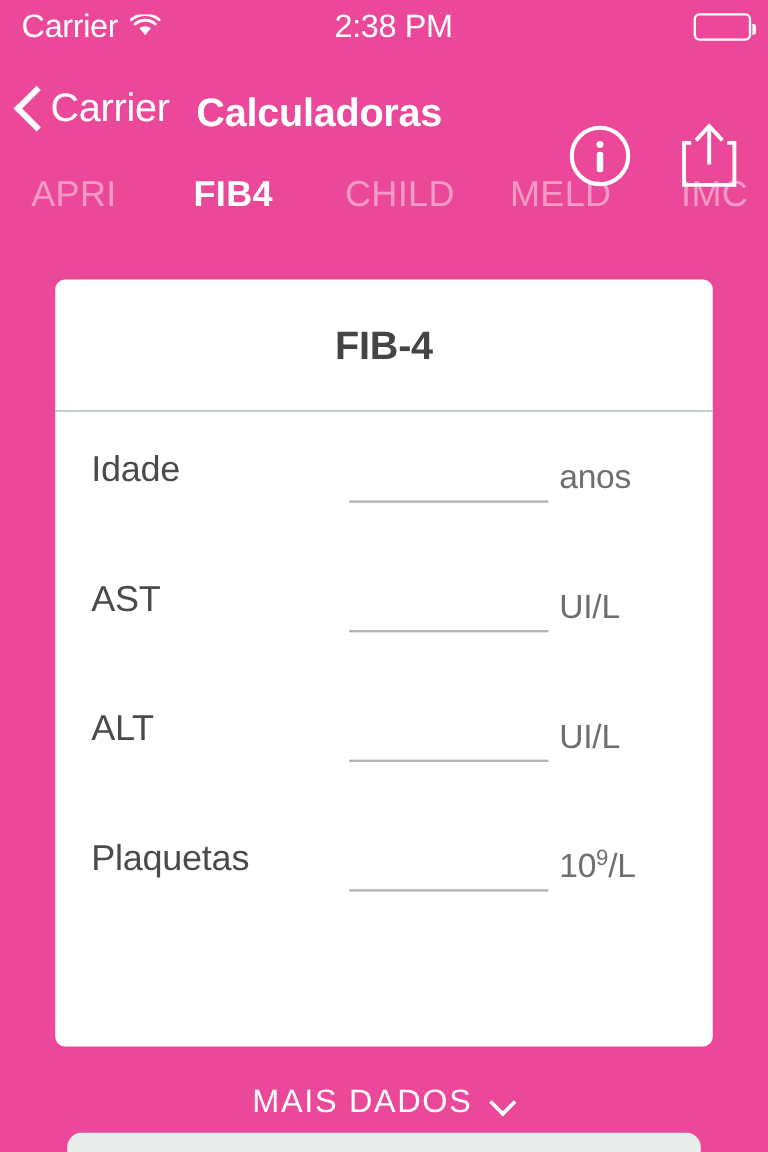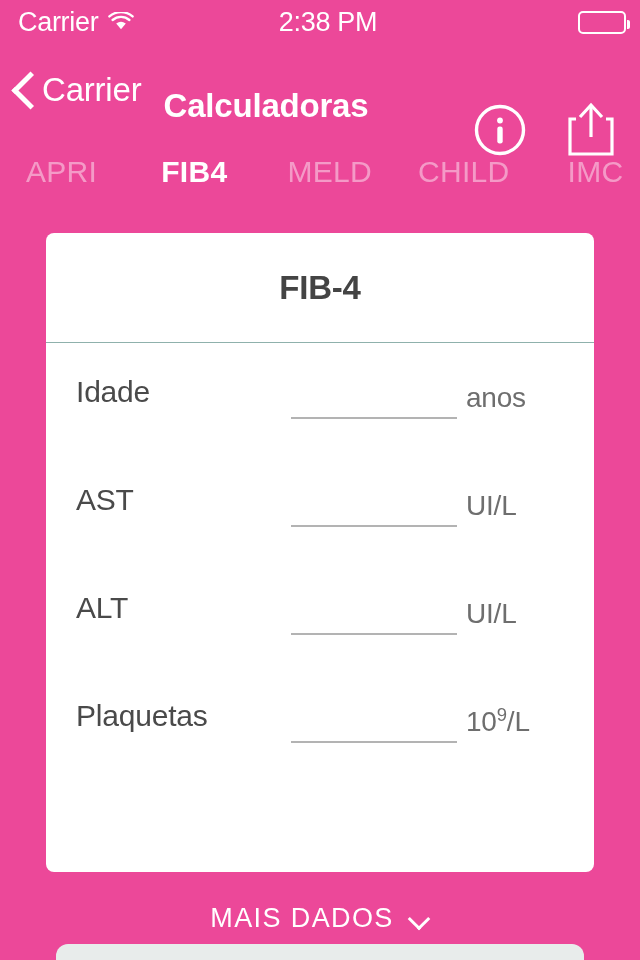--- a/index.html
+++ b/index.html
@@ -60,38 +60,38 @@
     width:20px; height:36px; position:relative; display:block;
   }
   .chev-left:before {
     content:""; position:absolute; left:3px; top:5px;
     width:22px; height:22px;
     border-left:5px solid #fff; border-bottom:5px solid #fff;
     transform:rotate(45deg);
   }
   #back-label { font-size:33px; letter-spacing:-0.2px; }
   #nav-title {
-    position:absolute; left:0; top:16px; width:532px; height:92px;
+    position:absolute; left:0; top:4px; width:532px; height:92px;
     display:flex; align-items:center; justify-content:center;
     font-size:33px; font-weight:bold; letter-spacing:-0.2px;
   }
   #info-button {
     position:absolute; left:474px; top:60px;
     width:52px; height:52px; cursor:pointer;
   }
   #share-button {
     position:absolute; left:565px; top:56px;
     width:52px; height:58px; cursor:pointer;
   }
 
   
   #tab-strip {
     position:absolute; top:146px; left:0;
     width:640px; height:52px;
-    display:flex; align-items:center;
+    display:flex; 
     padding:0 26px;
   }
   .tab {
     font-size:30px; letter-spacing:0.3px;
     color:rgba(255,255,255,0.45);
     cursor:pointer; white-space:nowrap;
   }
   .tab.active { color:#ffffff; font-weight:bold; }
   #tab-strip .tab:nth-child(1){ margin-right:64px; }
   #tab-strip .tab:nth-child(2){ margin-right:60px; }
@@ -219,22 +219,22 @@
         <path d="M11 19 H5 V54 H47 V19 H41" stroke="#fff" stroke-width="3.2" fill="none" stroke-linejoin="miter"></path>
         <line x1="26" y1="6" x2="26" y2="37" stroke="#fff" stroke-width="3.2" stroke-linecap="butt"></line>
         <path d="M15 17 L26 5 L37 17" stroke="#fff" stroke-width="3.2" fill="none" stroke-linejoin="miter" stroke-linecap="butt"></path>
       </svg>
     </div>
   </div>
 
   <div id="tab-strip">
     <span class="tab">APRI</span>
     <span class="tab active">FIB4</span>
+    <span class="tab">CHILD</span>
     <span class="tab">MELD</span>
-    <span class="tab">CHILD</span>
     <span class="tab">IMC</span>
   </div>
 
   <div id="calc-card">
 
     <div id="card-title">FIB-4</div>
     <div id="card-divider"></div>
 
     <div id="field-list">
 

